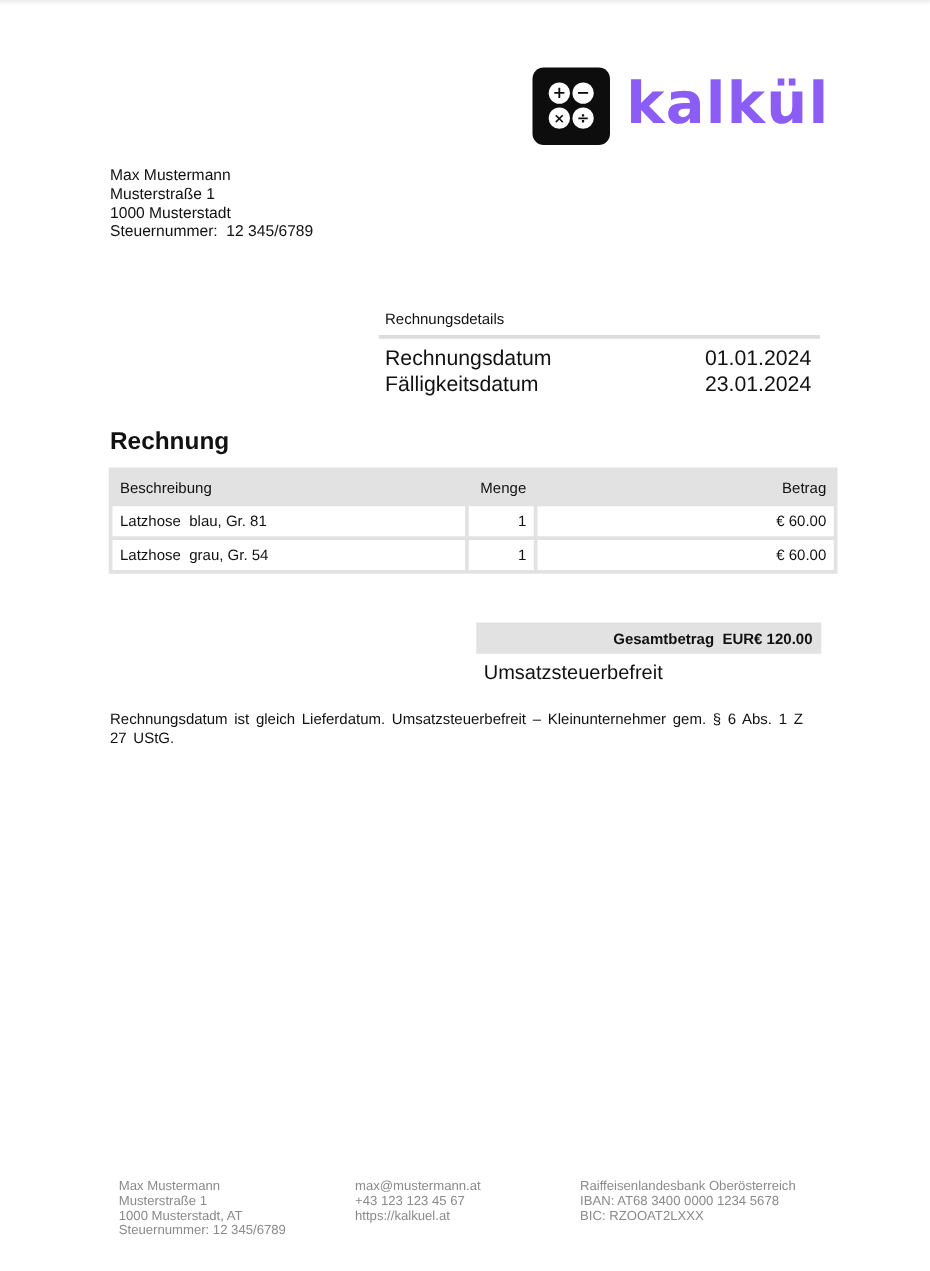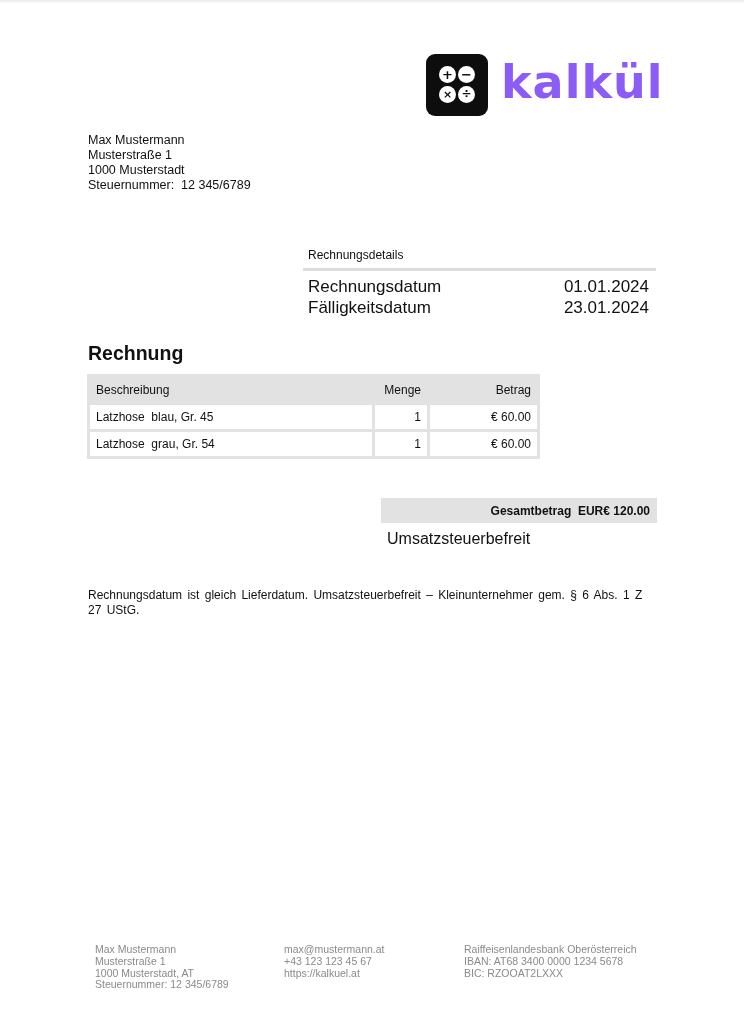--- a/index.html
+++ b/index.html
@@ -41,34 +41,34 @@
   
   .details { position: absolute; left: 303px; top: 246px; width: 353px; }
   .details-title { font-size: 12px; font-weight: normal; padding-left: 5px; height: 22px; line-height: 18px; }
   .details-rule { height: 3px; background: #dcdcdc; margin-bottom: 5px; }
   .details-row { display: flex; justify-content: space-between; padding: 0 7px 0 5px; font-size: 17px; height: 21px; line-height: 21px; }
 
   
   .doc-title { position: absolute; left: 88px; top: 342px; font-size: 19.5px; font-weight: bold; }
 
   
-  .items { position: absolute; left: 87px; top: 374px; width: 453px; border-collapse: separate; border-spacing: 3px; background: #e2e2e2; }
+  .items { position: absolute; left: 87px; top: 374px; width: 583px; border-collapse: separate; border-spacing: 3px; background: #e2e2e2; }
   .items th { background: #e2e2e2; font-weight: normal; font-size: 12px; height: 25px; text-align: left; padding: 0 6px; }
   .items td { background: #ffffff; font-size: 12px; height: 24px; padding: 0 6px; }
   .items .num { text-align: right; }
   .col-desc { width: 282px; }
   .col-qty { width: 52px; }
 
   
   .total { position: absolute; left: 381px; top: 498px; width: 276px; }
   .total-bar { background: #e2e2e2; height: 25px; display: flex; justify-content: flex-end; align-items: center; padding: 0 7px 0 6px; font-size: 12px; font-weight: bold; }
   .total-note { font-size: 16px; padding: 7px 0 0 6px; }
 
   
-  .note { position: absolute; left: 88px; top: 588px; width: 570px; font-size: 12px; line-height: 15px; word-spacing: 2px; }
+  .note { position: absolute; left: 88px; top: 568px; width: 570px; font-size: 12px; line-height: 15px; word-spacing: 2px; }
 
   
   .footer { position: absolute; top: 944px; font-size: 10.5px; line-height: 11.8px; color: #8a8a8a; }
   .footer.f1 { left: 95px; }
   .footer.f2 { left: 284px; }
   .footer.f3 { left: 464px; }
 </style>
 </head>
 <body>
 
@@ -109,21 +109,21 @@
 <table class="items">
   <thead>
     <tr>
       <th class="col-desc">Beschreibung</th>
       <th class="col-qty num">Menge</th>
       <th class="num">Betrag</th>
     </tr>
   </thead>
   <tbody>
     <tr>
-      <td style="white-space:pre">Latzhose  blau, Gr. 45</td>
+      <td style="white-space:pre">Latzhose  blau, Gr. 81</td>
       <td class="num">1</td>
       <td class="num">€ 60.00</td>
     </tr>
     <tr>
       <td style="white-space:pre">Latzhose  grau, Gr. 54</td>
       <td class="num">1</td>
       <td class="num">€ 60.00</td>
     </tr>
   </tbody>
 </table>

